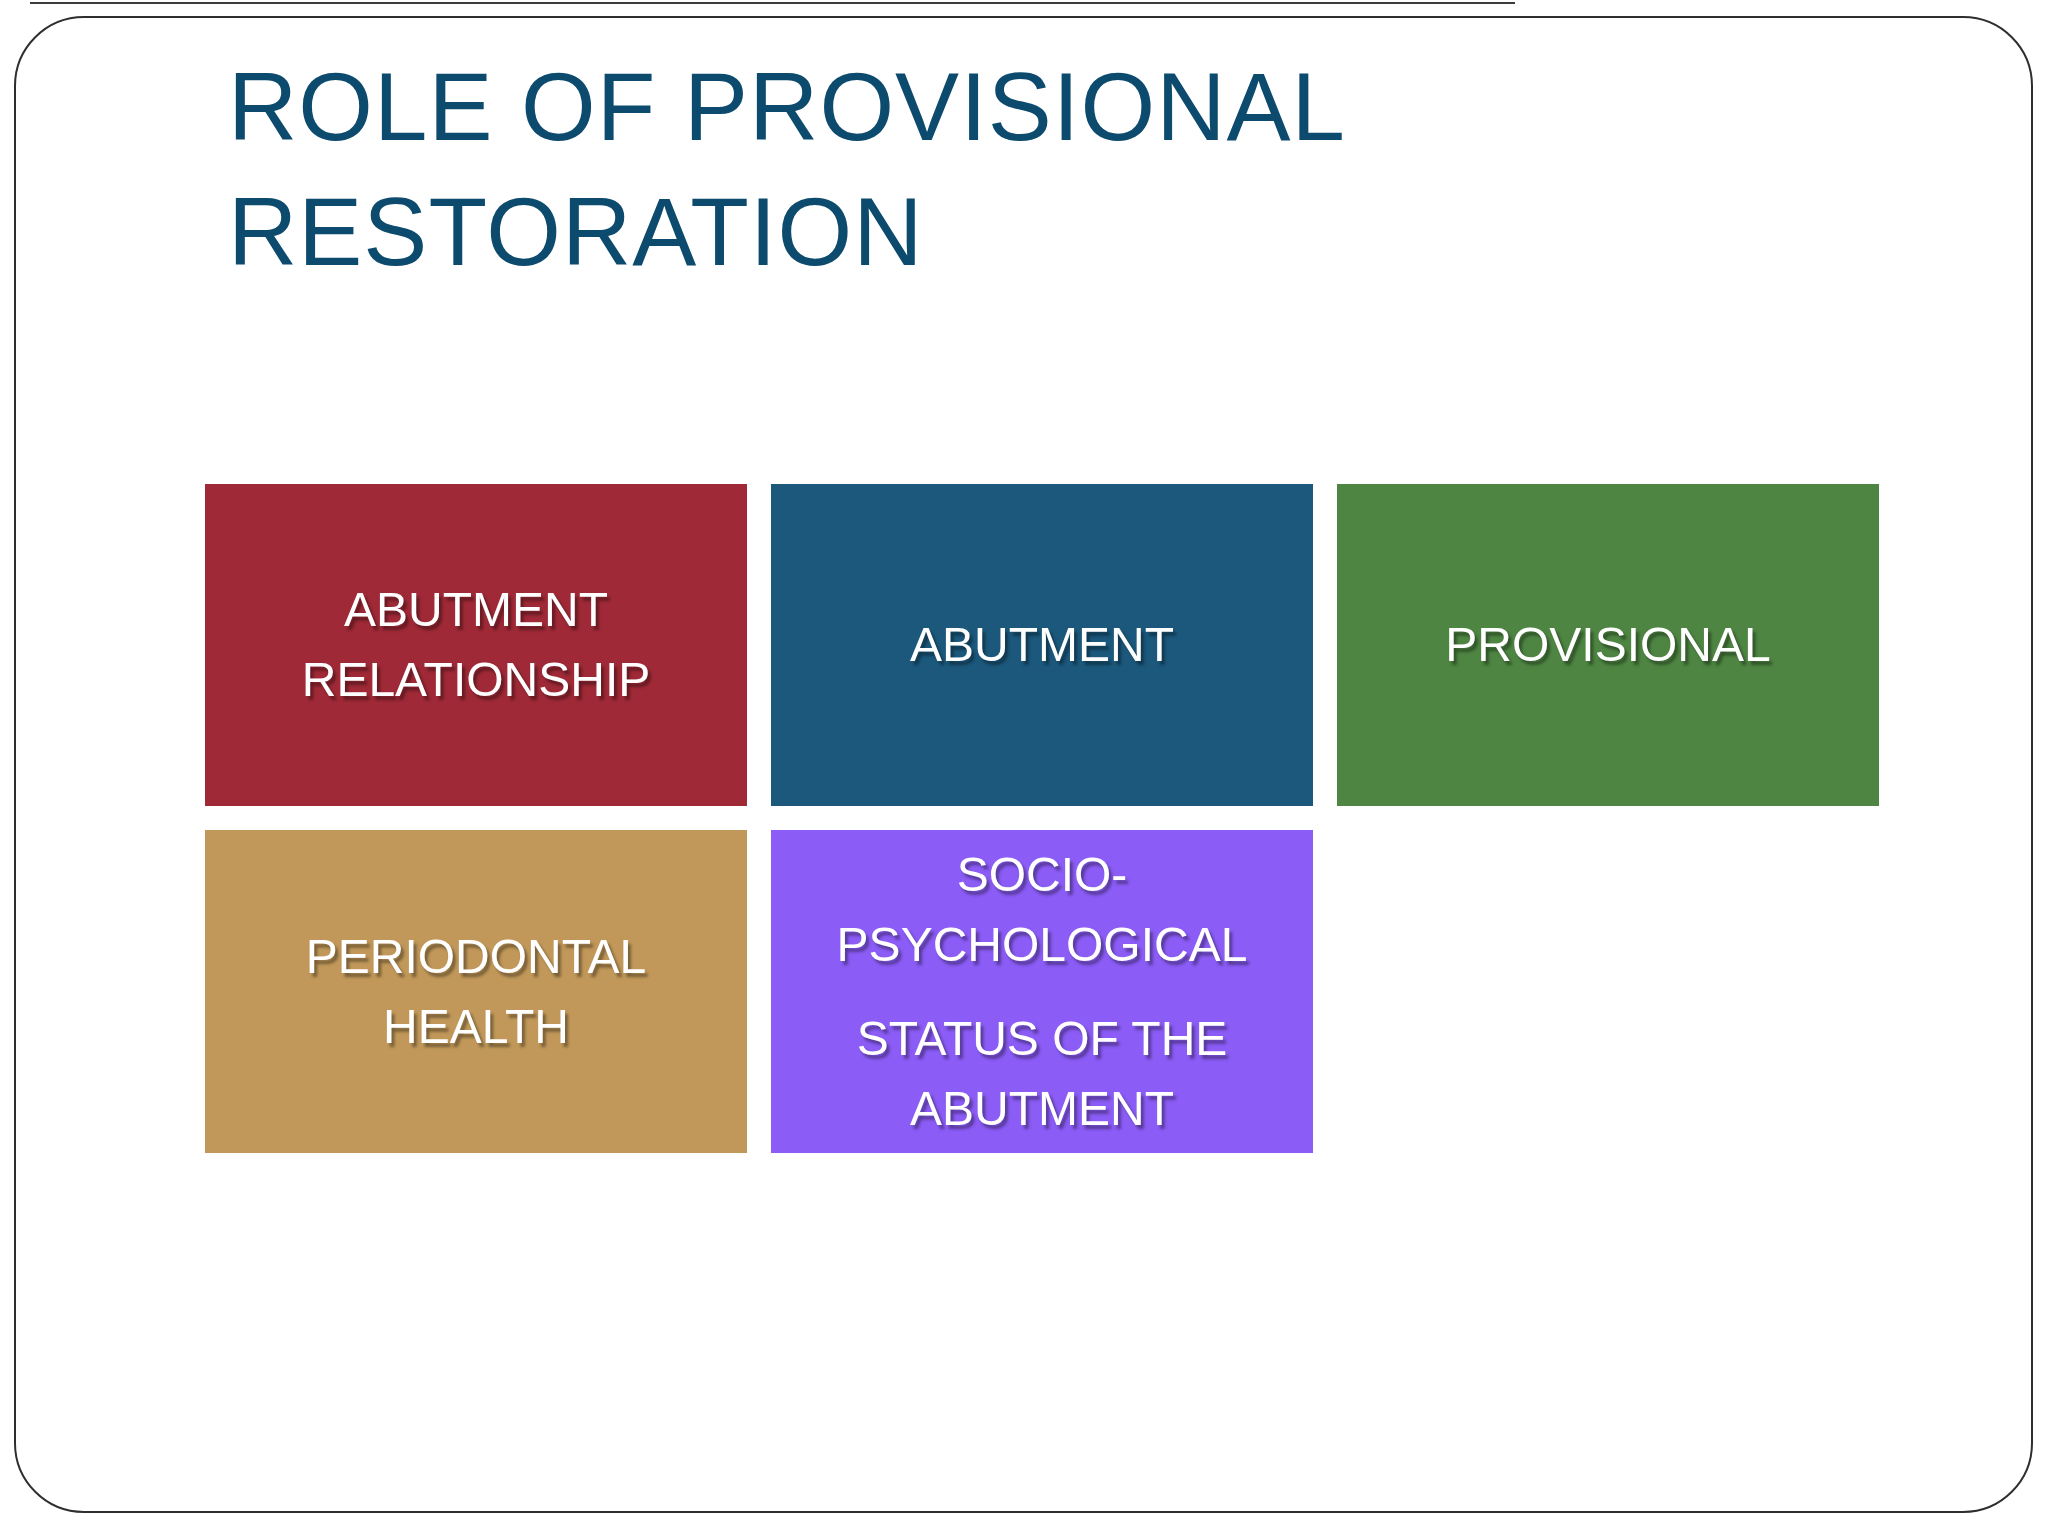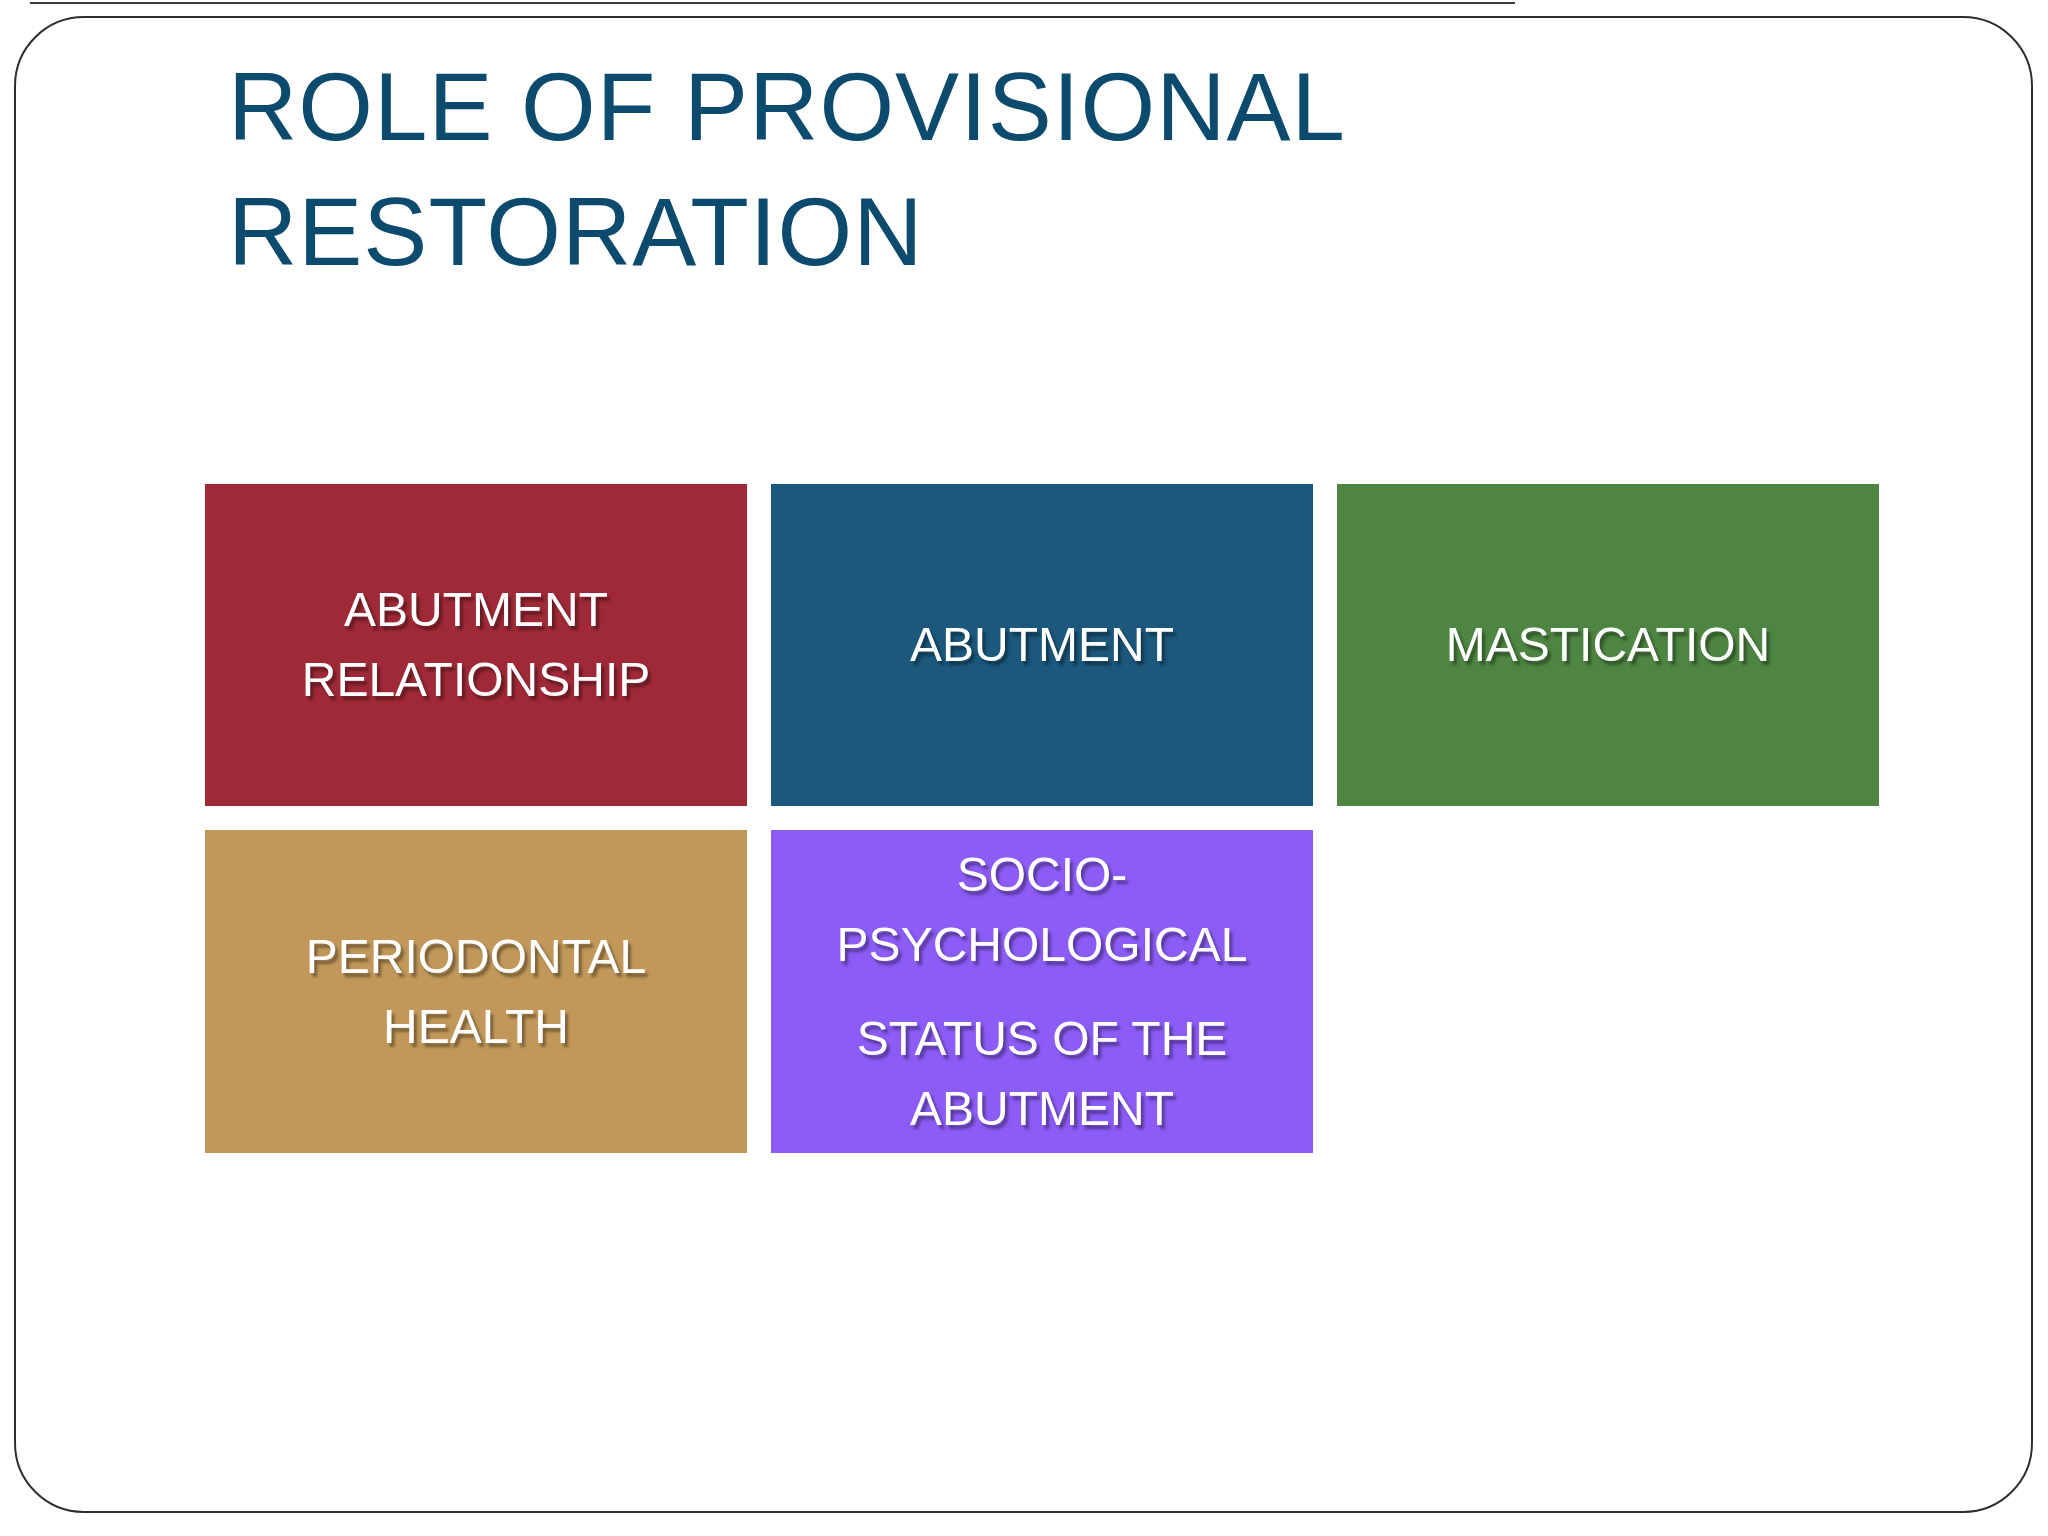--- a/index.html
+++ b/index.html
@@ -88,21 +88,21 @@
   <div class="tile" style="background-color: rgb(159, 41, 54);">
     <div class="tile-label">ABUTMENT
 RELATIONSHIP</div>
 
   </div>
   <div class="tile" style="background-color: rgb(27, 88, 124);">
     <div class="tile-label">ABUTMENT</div>
 
   </div>
   <div class="tile" style="background-color: rgb(78, 133, 66);">
-    <div class="tile-label">MASTICATION</div>
+    <div class="tile-label">PROVISIONAL</div>
 
   </div>
   <div class="tile" style="background-color: rgb(193, 152, 89);">
     <div class="tile-label">PERIODONTAL
 HEALTH</div>
 
   </div>
   <div class="tile" style="background-color: #8b5cf6;">
     <div class="tile-label">SOCIO-
 PSYCHOLOGICAL</div>

